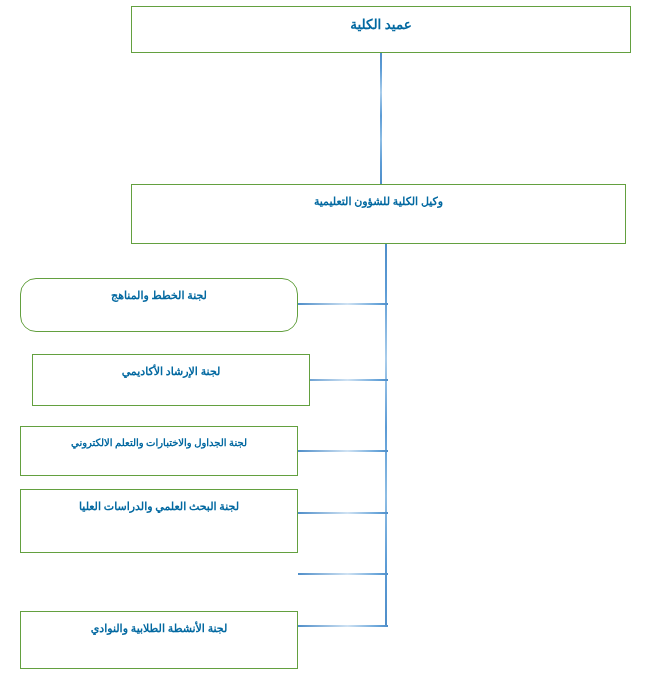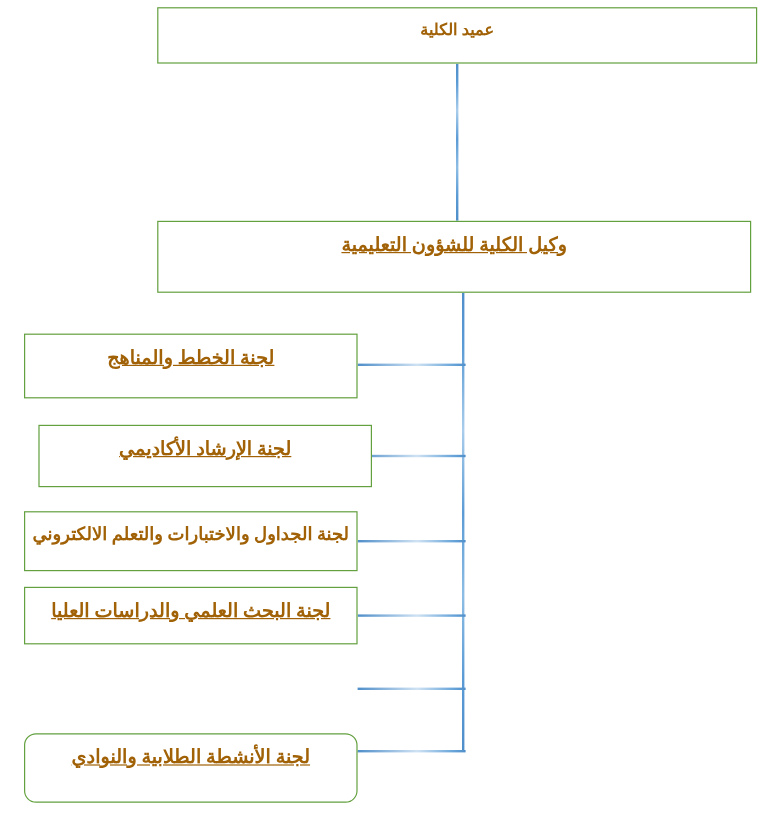--- a/index.html
+++ b/index.html
@@ -26,33 +26,32 @@
     display: flex;
     align-items: flex-start;
     justify-content: center;
     padding-top: 9px;
     z-index: 3;
   }
   .node-label {
     font-family: "Liberation Serif", "DejaVu Serif", serif;
     font-size: 13.5px;
     font-weight: bold;
-    color: #a16207;
+    color: #0369a1;
     direction: rtl;
     unicode-bidi: isolate;
     text-align: center;
     line-height: 1.35;
     white-space: nowrap;
   }
   .node-label.sub {
-    font-size: 16px;
-    text-decoration: underline;
+    font-size: 11px;
   }
   .node-label.wide {
-    font-size: 15px;
+    font-size: 10px;
   }
 
   
   .v-line {
     position: absolute;
     width: 2px;
     background: #5b9bd5;
     z-index: 1;
   }
   .v-line.trunk {
@@ -78,40 +77,40 @@
   </div>
 
   <div class="v-line trunk" style="left:380px; top:53px; height:131px;"></div>
 
   <div class="node-box" style="left:131px; top:184px; width:495px; height:60px;">
     <span class="node-label sub">وكيل الكلية للشؤون التعليمية</span>
   </div>
 
   <div class="v-line trunk" style="left:385px; top:244px; height:382px;"></div>
 
-  <div class="node-box" style="left:20px; top:278px; width:278px; height:54px;">
+  <div class="node-box" style="left:20px; top:278px; width:278px; height:54px;border-radius:16px;">
     <span class="node-label sub">لجنة الخطط والمناهج</span>
   </div>
   <div class="h-line" style="left:298px; top:303px; width:90px;"></div>
 
   <div class="node-box" style="left:32px; top:354px; width:278px; height:52px;">
     <span class="node-label sub">لجنة الإرشاد الأكاديمي</span>
   </div>
   <div class="h-line" style="left:298px; top:379px; width:90px;"></div>
 
   <div class="node-box" style="left:20px; top:426px; width:278px; height:50px;">
     <span class="node-label wide">لجنة الجداول والاختبارات والتعلم الالكتروني</span>
   </div>
   <div class="h-line" style="left:298px; top:450px; width:90px;"></div>
 
-  <div class="node-box" style="left:20px; top:489px; width:278px; height:48px;">
+  <div class="node-box" style="left:20px; top:489px; width:278px; height:64px;">
     <span class="node-label sub">لجنة البحث العلمي والدراسات العليا</span>
   </div>
   <div class="h-line" style="left:298px; top:512px; width:90px;"></div>
 
   <div class="h-line" style="left:298px; top:573px; width:90px;"></div>
 
-  <div class="node-box" style="left:20px; top:611px; width:278px; height:58px;border-radius:10px;">
+  <div class="node-box" style="left:20px; top:611px; width:278px; height:58px;">
     <span class="node-label sub">لجنة الأنشطة الطلابية والنوادي</span>
   </div>
   <div class="h-line" style="left:298px; top:625px; width:90px;"></div>
 
 </div>
 
 </body></html>

